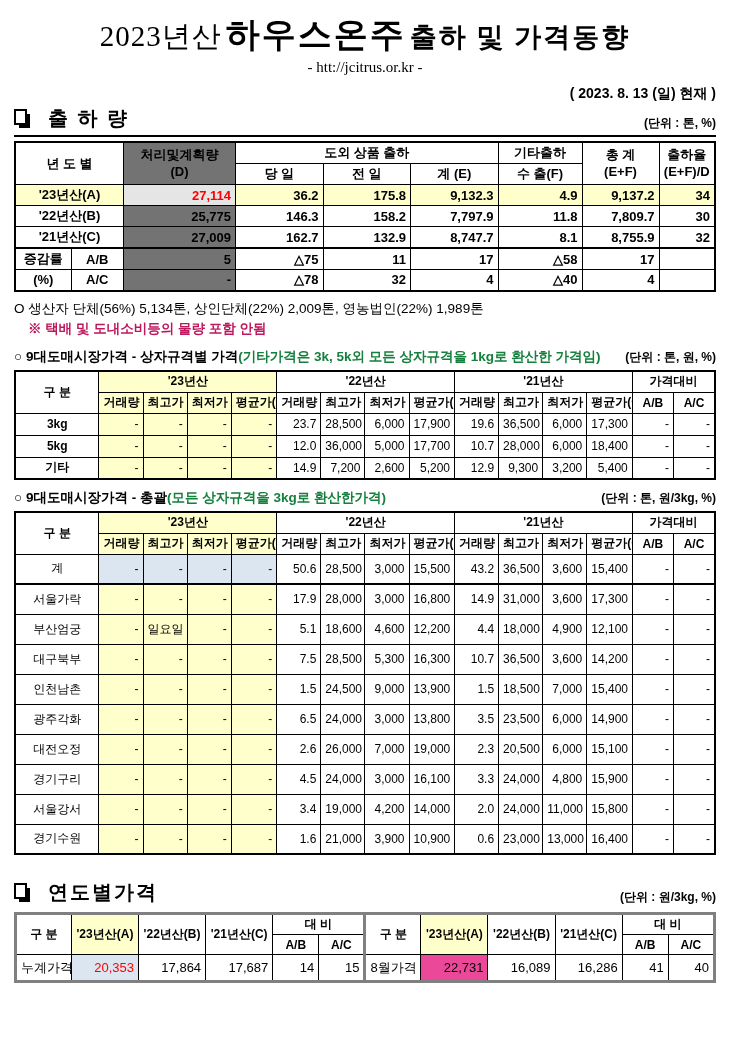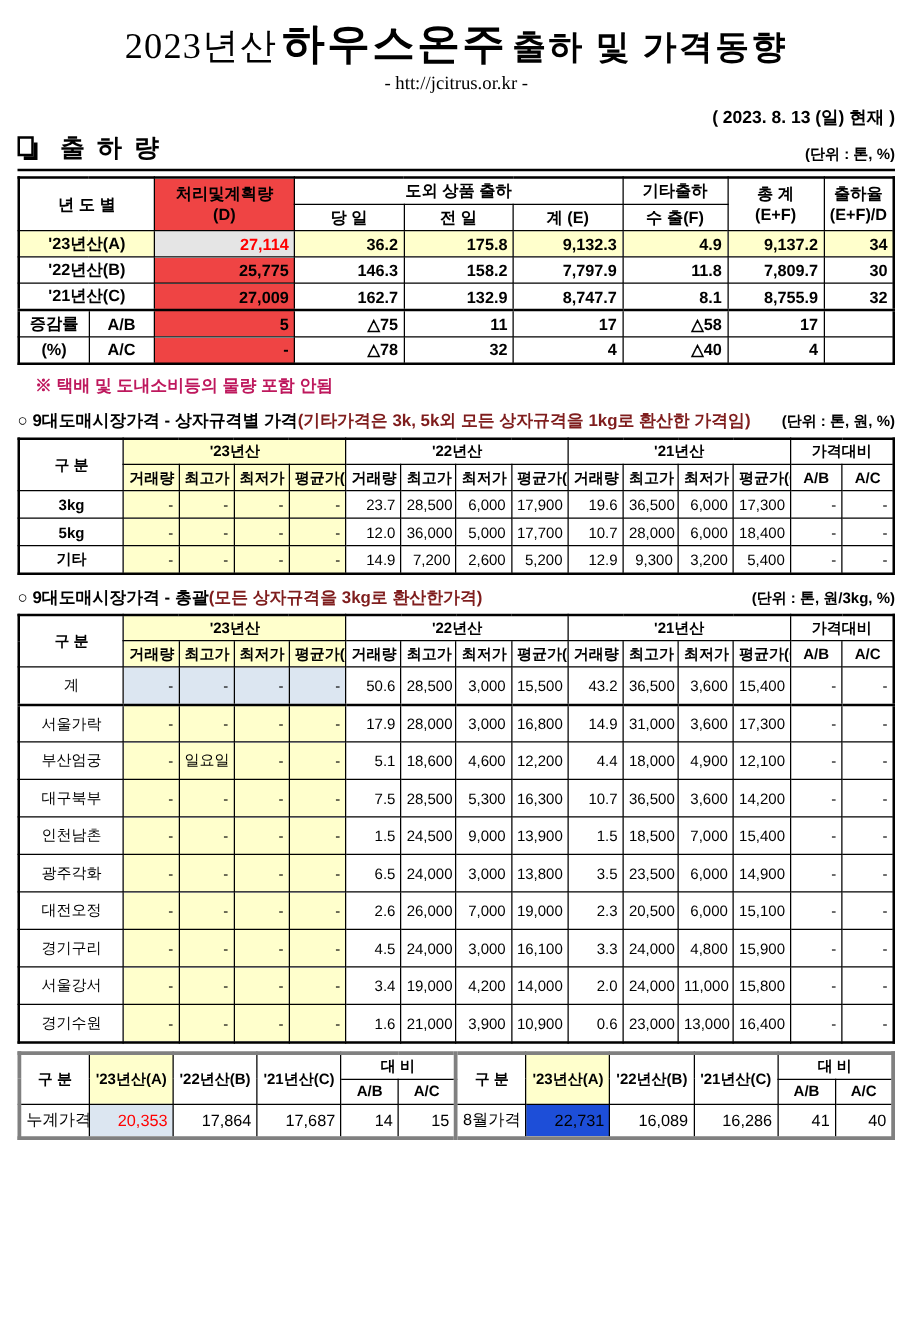--- a/index.html
+++ b/index.html
@@ -32,21 +32,21 @@
   th,td { padding:1px 4px; overflow:hidden; white-space:nowrap; }
   .two { white-space:pre-line; line-height:1.3; }
 
   
   .t1 { border:2px solid #000; }
   .t1 th,.t1 td { border:1px solid #000; font-size:13px; height:21px; }
   .t1 th { font-weight:bold; text-align:center; }
   .t1 td { text-align:right; font-weight:bold; }
   .t1 td.lbl { text-align:center; }
   .t1 .dt { border-left:1px dotted #000; }
-  .t1 th.yellow, .t1 td.yellow { background:#ef4444; }
+  .t1 th.yellow, .t1 td.yellow { background:#737373; }
   .t1 tr.y23 td { background:#FFFFCC; }
   .t1 tr.y23 td.plan { background:#e5e5e5; color:#FF0000; }
   .t1 tr.chg-first td { border-top:2px solid #000; }
   .t1 td.chglbl, .t1 td.sub { text-align:center; }
 
   
   .t2 { border:2px solid #000; }
   .t2 th,.t2 td { border:1px solid #000; font-size:12px; }
   .t2 th { font-weight:bold; text-align:center; height:21px; }
   .t2 td { text-align:right; height:22px; }
@@ -62,26 +62,26 @@
 
   
   .t4 { border:3px solid #808080; }
   .t4 th,.t4 td { border:1px solid #000; font-size:12px; }
   .t4 th { font-weight:bold; text-align:center; height:20px; }
   .t4 td { text-align:right; height:27px; font-size:13px; }
   .t4 .mid { border-left:3px solid #808080; }
   .t4 th.yellow { background:#FFFFCC; }
   .t4 td.lbl { text-align:center; }
   .t4 td.acc-blue { background:#DCE6F1; color:#FF0000; }
-  .t4 td.acc-yellow { background:#1d4ed8; }
+  .t4 td.acc-yellow { background:#ec4899; }
 
   
   .subline { display:flex; justify-content:space-between; align-items:flex-end; margin-top:9px; }
   .subline .left { font-size:13.5px; font-weight:bold; }
-  .subline .blue { color:#7f1d1d; }
+  .subline .blue { color:#15803d; }
   .notes { margin-top:7px; font-size:13.5px; line-height:1.5; }
   .note-red { color:#be185d; font-weight:bold; padding-left:14px; }
   .footer-notes { margin-top:14px; font-size:13.5px; line-height:1.6; white-space:pre-wrap; }
   .mt4 { margin-top:4px; } .mt6 { margin-top:6px; } .mt24 { margin-top:24px; }
 </style>
 </head>
 <body>
 
 <div class="page">
 
@@ -183,20 +183,21 @@
       <td class="dt">32</td>
       <td class="dt">4</td>
       <td>△40</td>
       <td>4</td>
       <td></td>
     </tr>
   </tbody>
     </table>
 
   <div class="notes">
+    <div>O 생산자 단체(56%) 5,134톤, 상인단체(22%) 2,009톤, 영농법인(22%) 1,989톤</div>
     <div class="note-red">※ 택배 및 도내소비등의 물량 포함 안됨</div>
   </div>
 
 
   <div class="subline">
     <div class="left">
       <span>○ 9대도매시장가격 - 상자규격별 가격</span><span class="blue">(기타가격은 3k, 5k외 모든 상자규격을 1kg로 환산한 가격임)</span>
     </div>
     <div class="unit">(단위 : 톤,  원, %)</div>
   </div>
@@ -512,20 +513,27 @@
       <td>0.6</td>
           <td>23,000</td>
           <td>13,000</td>
           <td>16,400</td>
       <td>-</td>
           <td class="dt">-</td>
     </tr>
   </tbody>
     </table>
 
+  <div class="section-head mt24">
+    <div class="sec-title">
+      <span class="doc-icon"></span>
+      <span>연도별가격</span>
+    </div>
+    <div class="unit">(단위 : 원/3kg, %)</div>
+  </div>
 
   <table class="t4 mt6">
     <colgroup>
       <col style="width:8%">
         <col style="width:9.6%">
         <col style="width:9.6%">
         <col style="width:9.6%">
         <col style="width:6.6%">
         <col style="width:6.6%">
       <col style="width:8%">

